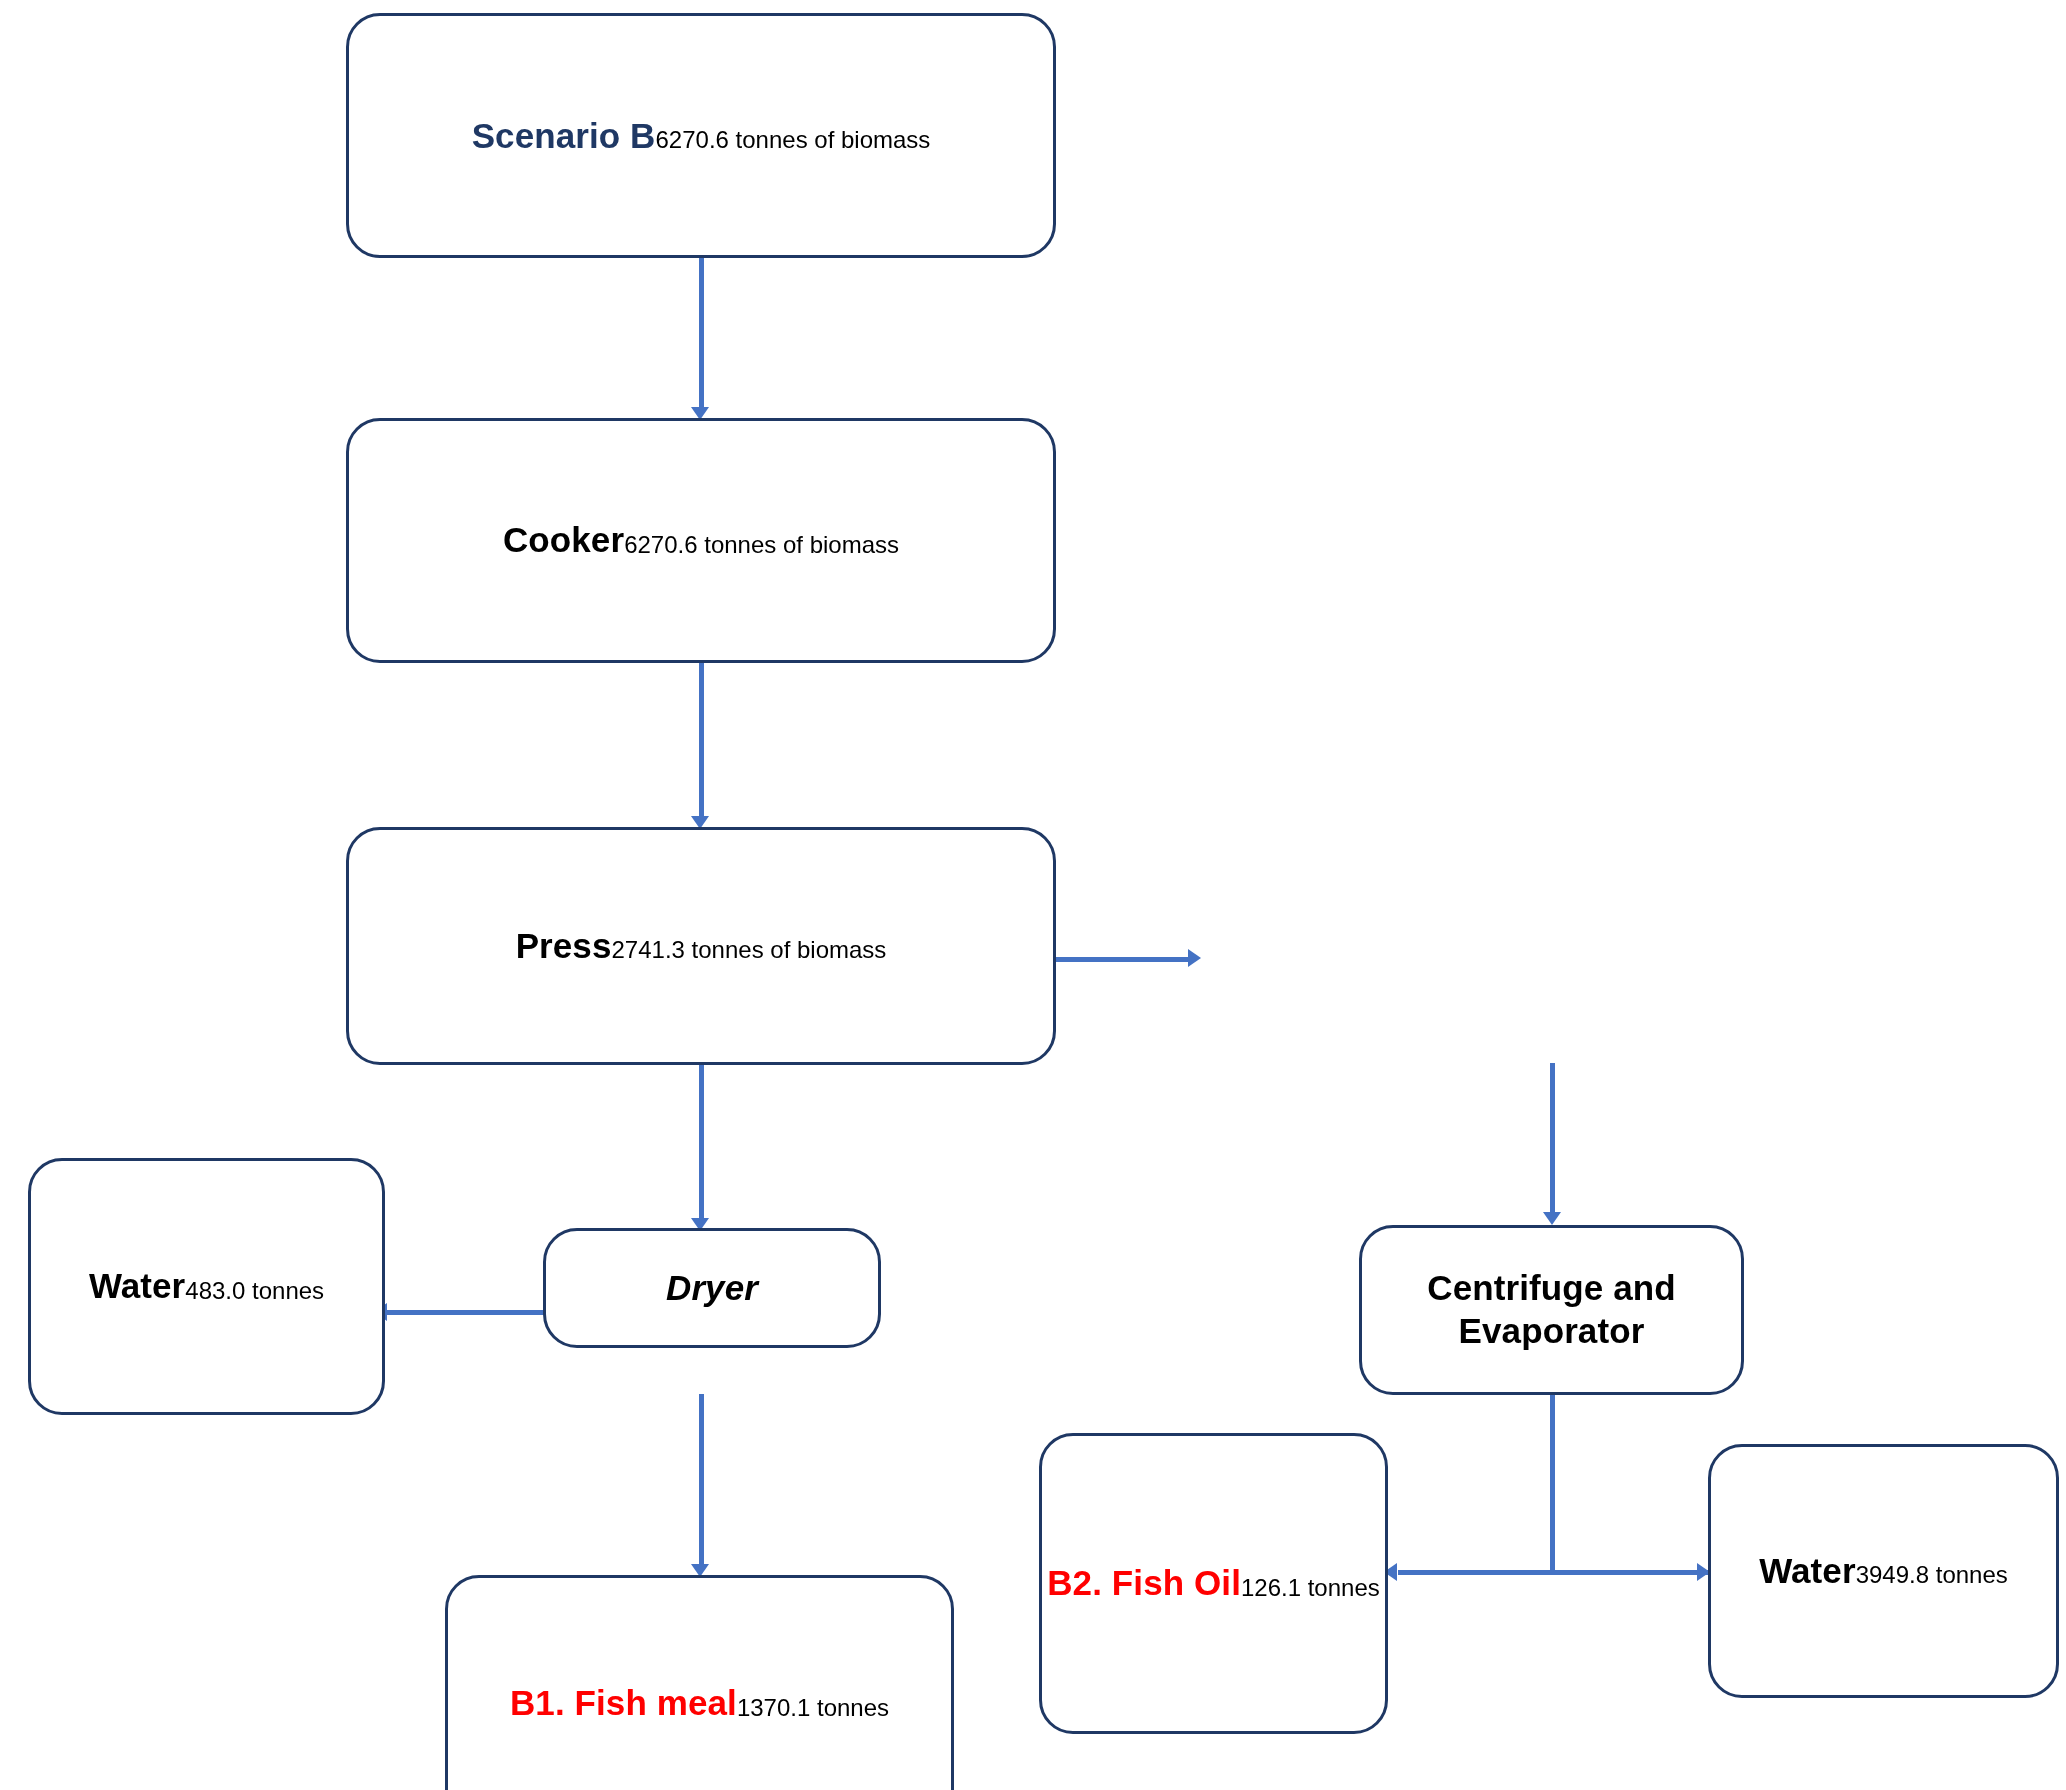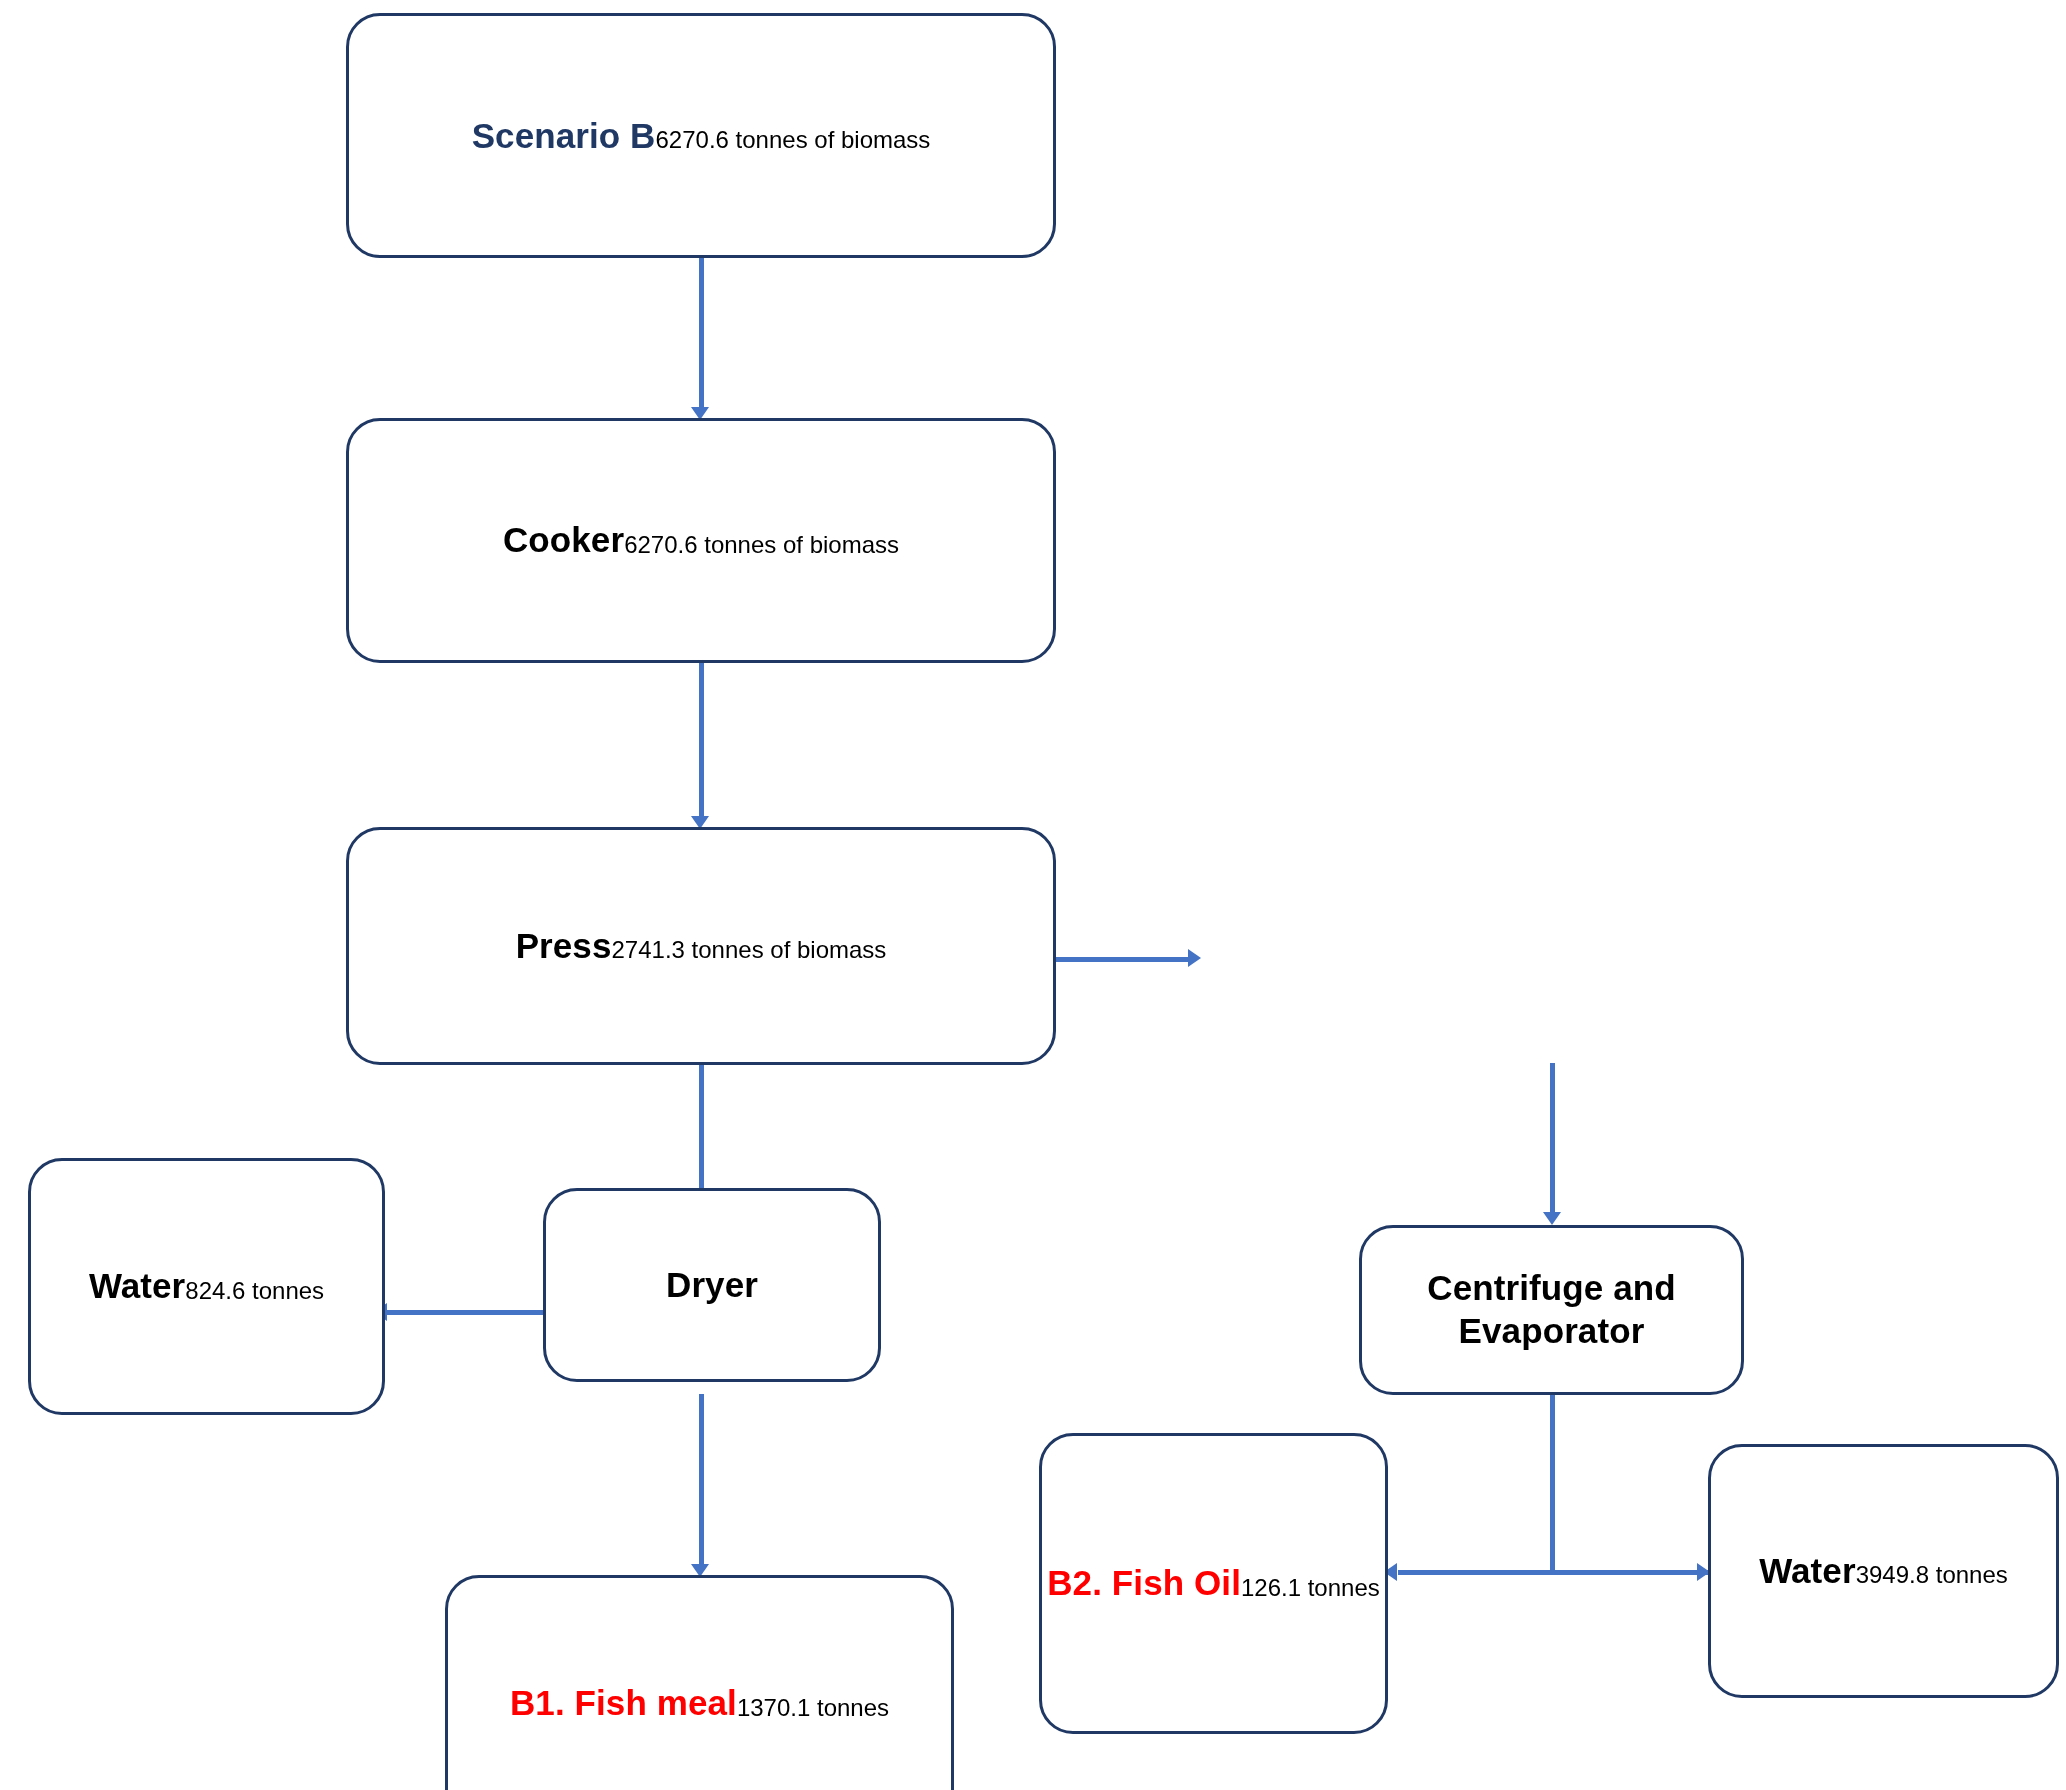--- a/index.html
+++ b/index.html
@@ -126,24 +126,24 @@
   </div>
 
   <div class="node" style="left:346px; top:827px; width:710px; height:238px;">
     <div class="title">Press</div>
     <div class="sub">2741.3 tonnes of biomass</div>
   </div>
 
 
   <div class="node" style="left:28px; top:1158px; width:357px; height:257px;">
     <div class="title">Water</div>
-    <div class="sub">824.6 tonnes</div>
+    <div class="sub">483.0 tonnes</div>
   </div>
 
-  <div class="node" style="left:543px; top:1188px; width:338px; height:194px;">
+  <div class="node" style="left:543px; top:1228px; width:338px; height:120px;font-style:italic;">
     <div class="title">Dryer</div>
   </div>
 
   <div class="node" style="left:1359px; top:1225px; width:385px; height:170px;">
     <div class="title twoline">Centrifuge and
 Evaporator</div>
   </div>
 
   <div class="node" style="left:445px; top:1575px; width:509px; height:257px;">
     <div class="title red">B1. Fish meal</div>

